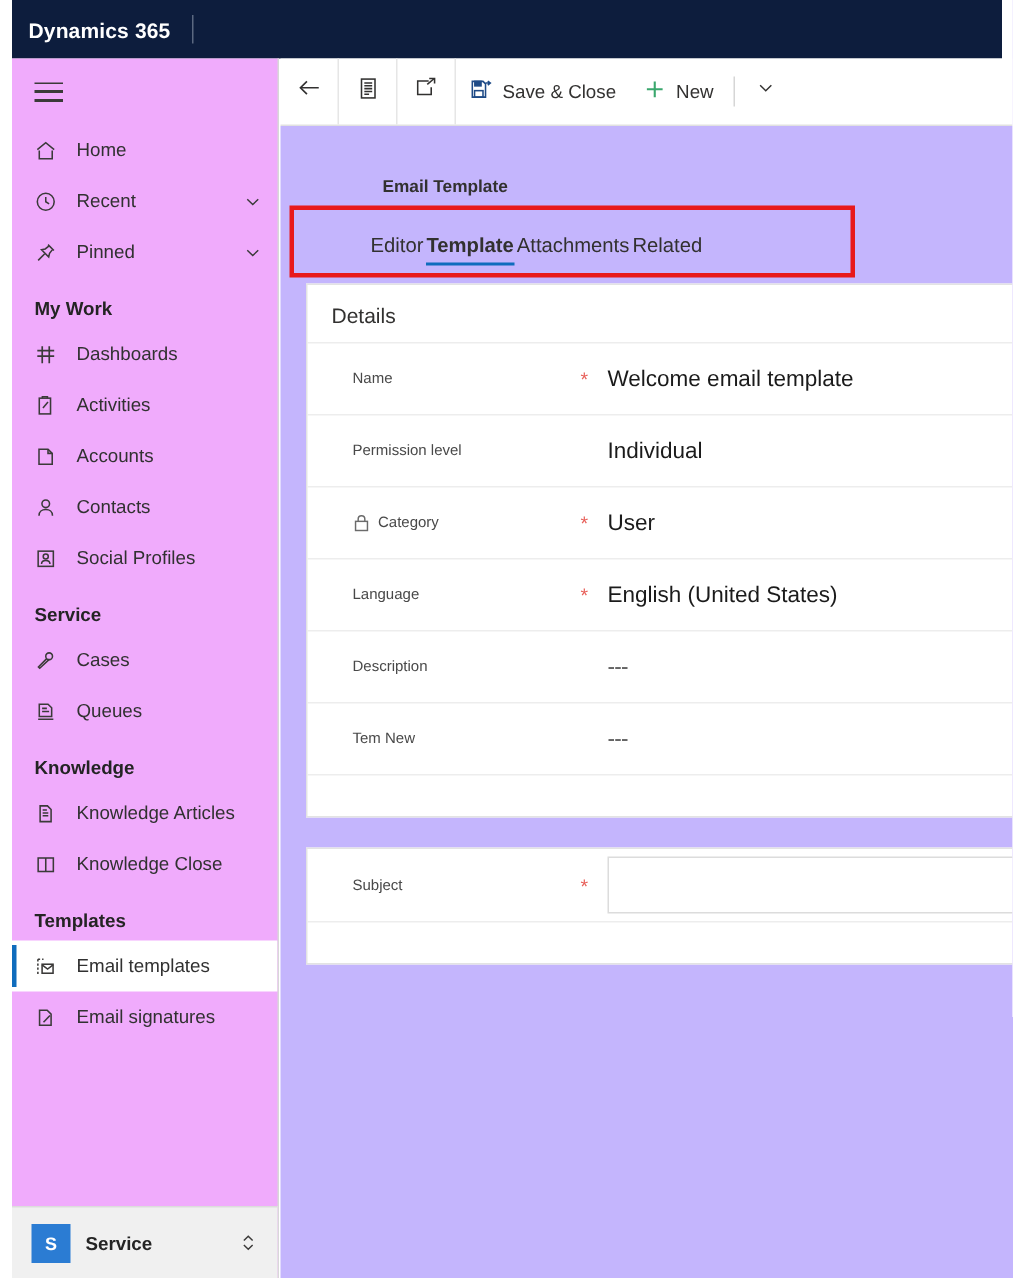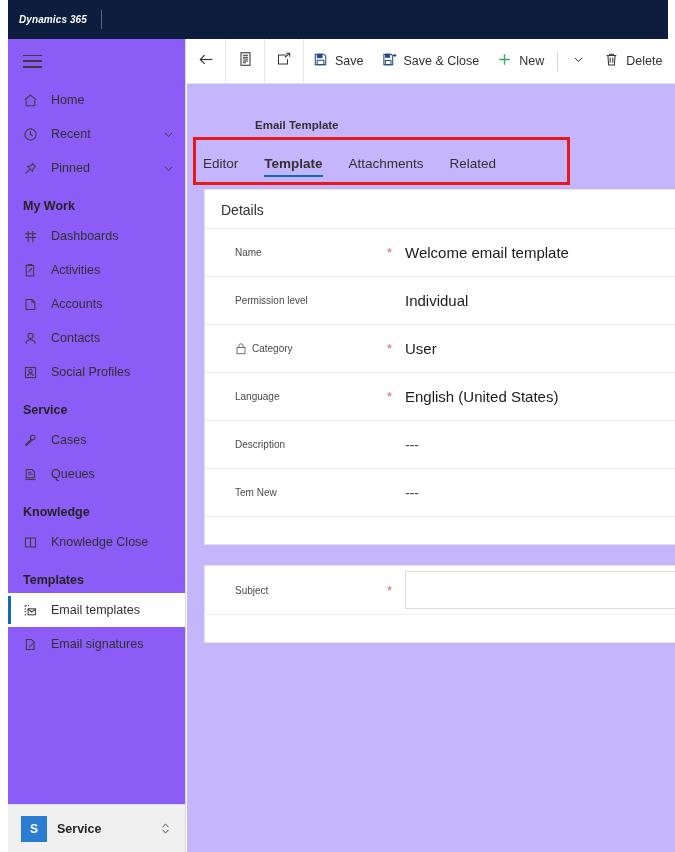--- a/index.html
+++ b/index.html
@@ -18,38 +18,37 @@
 
   
   .topbar {
     position: absolute;
     left: 8px; top: 0; width: 660px; height: 39px;
     background: #0d1d3d;
     display: flex; align-items: center;
   }
   .brand {
     color: #ffffff;
-    font-size: 10px;
+    font-size: 14px;
     font-weight: bold;
     margin-left: 11px;
     letter-spacing: .1px;
-    font-style: italic;
   }
   .brand-divider {
     width: 1px; height: 19px;
     background: #5b6880;
     margin-left: 14px;
   }
 
   
   .sidebar {
     position: absolute;
     left: 8px; top: 39px;
     width: 178px; height: 813px;
-    background: #8b5cf6;
+    background: #f0abfc;
     border-right: 1px solid #d8d8d8;
     overflow: hidden;
   }
   .ham {
     height: 44px;
     display: flex; align-items: center;
     padding-left: 15px;
   }
   .ham-glyph {
     width: 19px; height: 13px;
@@ -170,21 +169,22 @@
     font-weight: bold;
     color: #323130;
     margin: 35px 0 0 68px;
   }
 
   .tabstrip {
     display: flex; align-items: flex-end;
     height: 38px;
     margin-top: 8px;
     padding-left: 16px;
-    gap: 26px;
+    gap: 2px;
+    margin-left: 44px;
   }
   .tab {
     font-size: 13.5px;
     color: #323130;
     padding-bottom: 6px;
     position: relative;
     white-space: nowrap;
   }
   .tab.active {
     font-weight: bold;
@@ -385,20 +385,29 @@
             <path d="M5.4 5.6h3.4M5.4 7.8h5"></path>
         </svg>
       </span>
       <span class="lbl">Queues</span>
     </div>
 
     <div class="group-head">Knowledge</div>
     <div class="nav-item">
       <span class="ico">
         <svg width="15" height="15" viewBox="0 0 16 16" fill="none" stroke="#3b3a39" stroke-width="1.1">
+          <path d="M4 2.4h5.2l2.6 2.6v8.6H4z"></path>
+            <path d="M5.8 5.4h3M5.8 7.4h4M5.8 9.4h4"></path>
+        </svg>
+      </span>
+      <span class="lbl">Knowledge Articles</span>
+    </div>
+    <div class="nav-item">
+      <span class="ico">
+        <svg width="15" height="15" viewBox="0 0 16 16" fill="none" stroke="#3b3a39" stroke-width="1.1">
           <rect x="2.6" y="3.2" width="10.8" height="9.6"></rect>
             <path d="M8 3.2v9.6"></path>
         </svg>
       </span>
       <span class="lbl">Knowledge Close</span>
     </div>
 
     <div class="group-head">Templates</div>
     <div class="nav-item selected">
       <span class="ico">
@@ -455,30 +464,20 @@
         <svg width="16" height="15" viewBox="0 0 17 16" fill="none" stroke="#323130" stroke-width="1.1">
           <path d="M10.4 3.2H2.6v9.6h9.6V7.6"></path>
             <path d="M9.4 5.6 14.4 1.4"></path>
             <path d="M10.8 1.4h3.8v3.6"></path>
         </svg>
       </span>
     </div>
     <div class="cmd-btn">
       <span>
         <svg width="15" height="15" viewBox="0 0 16 16" fill="none" stroke="#1f4b87" stroke-width="1.1">
-          <path d="M2.4 2.4h9.2l2 2v9.2h-11.2z"></path>
-            <rect x="4.6" y="2.4" width="5" height="3.6" fill="#1f4b87"></rect>
-          <rect x="4.4" y="8.8" width="7.2" height="4.8"></rect>
-        </svg>
-      </span>
-      <span>Save</span>
-    </div>
-    <div class="cmd-btn">
-      <span>
-        <svg width="15" height="15" viewBox="0 0 16 16" fill="none" stroke="#1f4b87" stroke-width="1.1">
           <path d="M2 2.4h7.6l1.8 1.8v9.4H2z"></path>
             <rect x="3.8" y="2.4" width="4.4" height="3.2" fill="#1f4b87"></rect>
           <rect x="3.6" y="9" width="6" height="4.6"></rect>
           <path d="M11.4 3.6h3.4M13 2.2l1.8 1.4-1.8 1.4"></path>
         </svg>
       </span>
       <span>Save &amp; Close</span>
     </div>
     <div class="cmd-btn">
       <span>
@@ -488,31 +487,20 @@
       </span>
       <span>New</span>
     </div>
     <div class="cmd-sep"></div>
     <div class="cmd-caret">
       <span>
         <svg width="13" height="13" viewBox="0 0 16 16" fill="none" stroke="#323130" stroke-width="1.2">
             <path d="M3.4 6 8 10.4 12.6 6"></path>
           </svg>
       </span>
-    </div>
-    <div class="cmd-btn">
-      <span>
-        <svg width="15" height="15" viewBox="0 0 16 16" fill="none" stroke="#323130" stroke-width="1.1">
-          <path d="M2.8 3.8h10.4"></path>
-            <path d="M6 3.8V2.4h4v1.4"></path>
-            <path d="M4.2 3.8l.7 10h6.2l.7-10"></path>
-          <path d="M6.6 6.2v5.2M9.4 6.2v5.2"></path>
-        </svg>
-      </span>
-      <span>Delete</span>
     </div>
   </div>
 
   <div class="main">
 
     <div class="entity-kind">Email Template</div>
 
     <div class="annot"></div>
 
     <div class="tabstrip">

